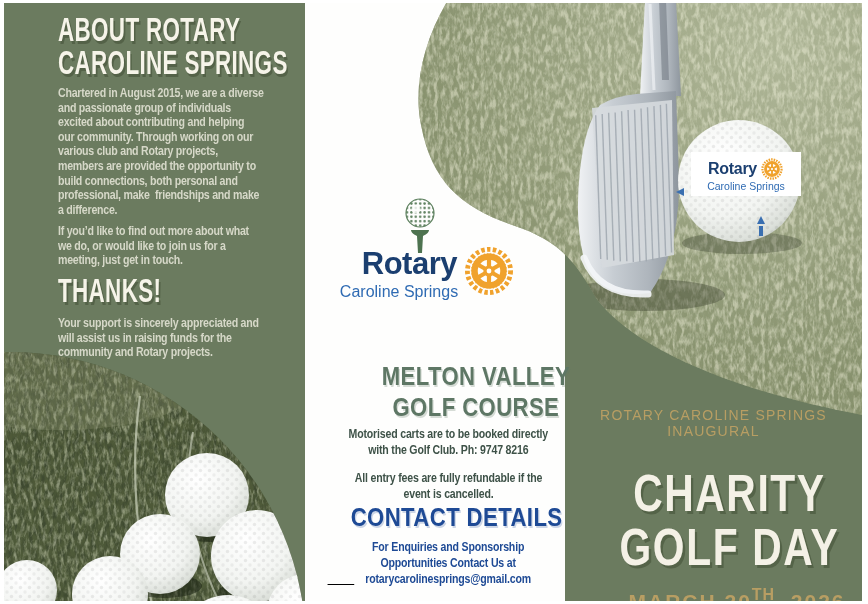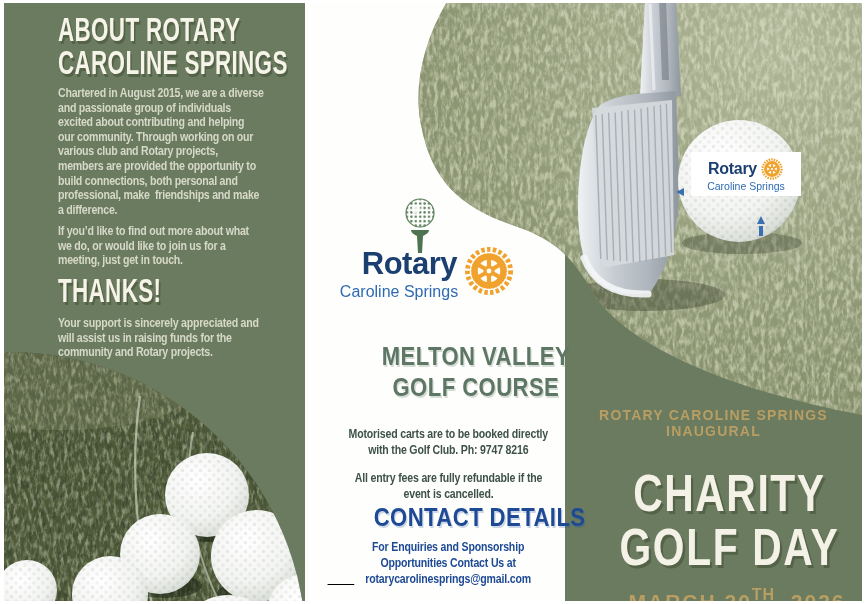--- a/index.html
+++ b/index.html
@@ -34,21 +34,21 @@
   .p-address { color:#5E7865; font-size:12.5px; }
   .logo-name { position:absolute; left:327px; top:246px; width:130px; text-align:right;
                font-weight:700; font-size:31px; color:#1B3F70; letter-spacing:-.5px; }
   .logo-sub  { position:absolute; left:331px; top:283px; width:136px; text-align:center;
                font-weight:400; font-size:16px; color:#2F6BB3; }
   .wheel-lockup { position:absolute; left:462px; top:244px; }
   .tee-icon { position:absolute; left:396px; top:197px; }
 
   
   .right-center { position:absolute; left:565px; width:297px; text-align:center; white-space:pre; }
-  .kicker { font-weight:700; font-size:14px; line-height:16px; letter-spacing:1.2px; color:#B89E63; }
+  .kicker { font-weight:400; font-size:14px; line-height:16px; letter-spacing:1.2px; color:#B89E63; }
   .h-right { display:inline-block; font-weight:700; font-size:51px; line-height:54px; letter-spacing:2px;
              color:#F4F1E6; transform:scaleX(.8); transform-origin:center top;
              text-shadow:3px 3px 0 rgba(58,70,45,.45); }
   .date-line { font-weight:700; font-size:21px; letter-spacing:2px; color:#B89E63; }
   .date-sup { font-size:16px; vertical-align:9px; letter-spacing:1px; }
 
   
   .ball-label { position:absolute; left:691px; top:152px; width:110px; height:44px;
                 background:#ffffff; display:flex; flex-direction:column; align-items:center;
                 justify-content:center; }
@@ -228,33 +228,33 @@
     </div>
 
     <div class="logo-name">Rotary</div>
     <div class="logo-sub">Caroline Springs</div>
     <div class="wheel-lockup">
       <svg width="54" height="54" viewBox="-27 -27 54 54">
             <use href="#wheel"></use>
           </svg>
     </div>
 
-    <div class="mid-center" style="top:323px;padding-left:33px;">
+    <div class="mid-center" style="top:343px;padding-left:33px;">
       <span class="h-mid">MELTON VALLEY
 GOLF COURSE</span>
     </div>
     <div class="mid-center" style="top:408px;">
       <span class="p-mid">Motorised carts are to be booked directly
 with the Golf Club. Ph: 9747 8216</span>
     </div>
     <div class="mid-center" style="top:452px;">
       <span class="p-mid">All entry fees are fully refundable if the
 event is cancelled.</span>
     </div>
-    <div class="mid-center" style="top:484px;margin-left:23px;">
+    <div class="mid-center" style="top:484px;">
       <span class="h-mid h-contact">CONTACT DETAILS</span>
     </div>
     <div class="mid-center" style="top:521px;text-decoration:underline;">
       <span class="p-mid p-navy">For Enquiries and Sponsorship
 Opportunities Contact Us at
 rotarycarolinesprings@gmail.com</span>
     </div>
 
     <div class="right-center kicker" style="top:407px;">ROTARY CAROLINE SPRINGS
 INAUGURAL</div>

